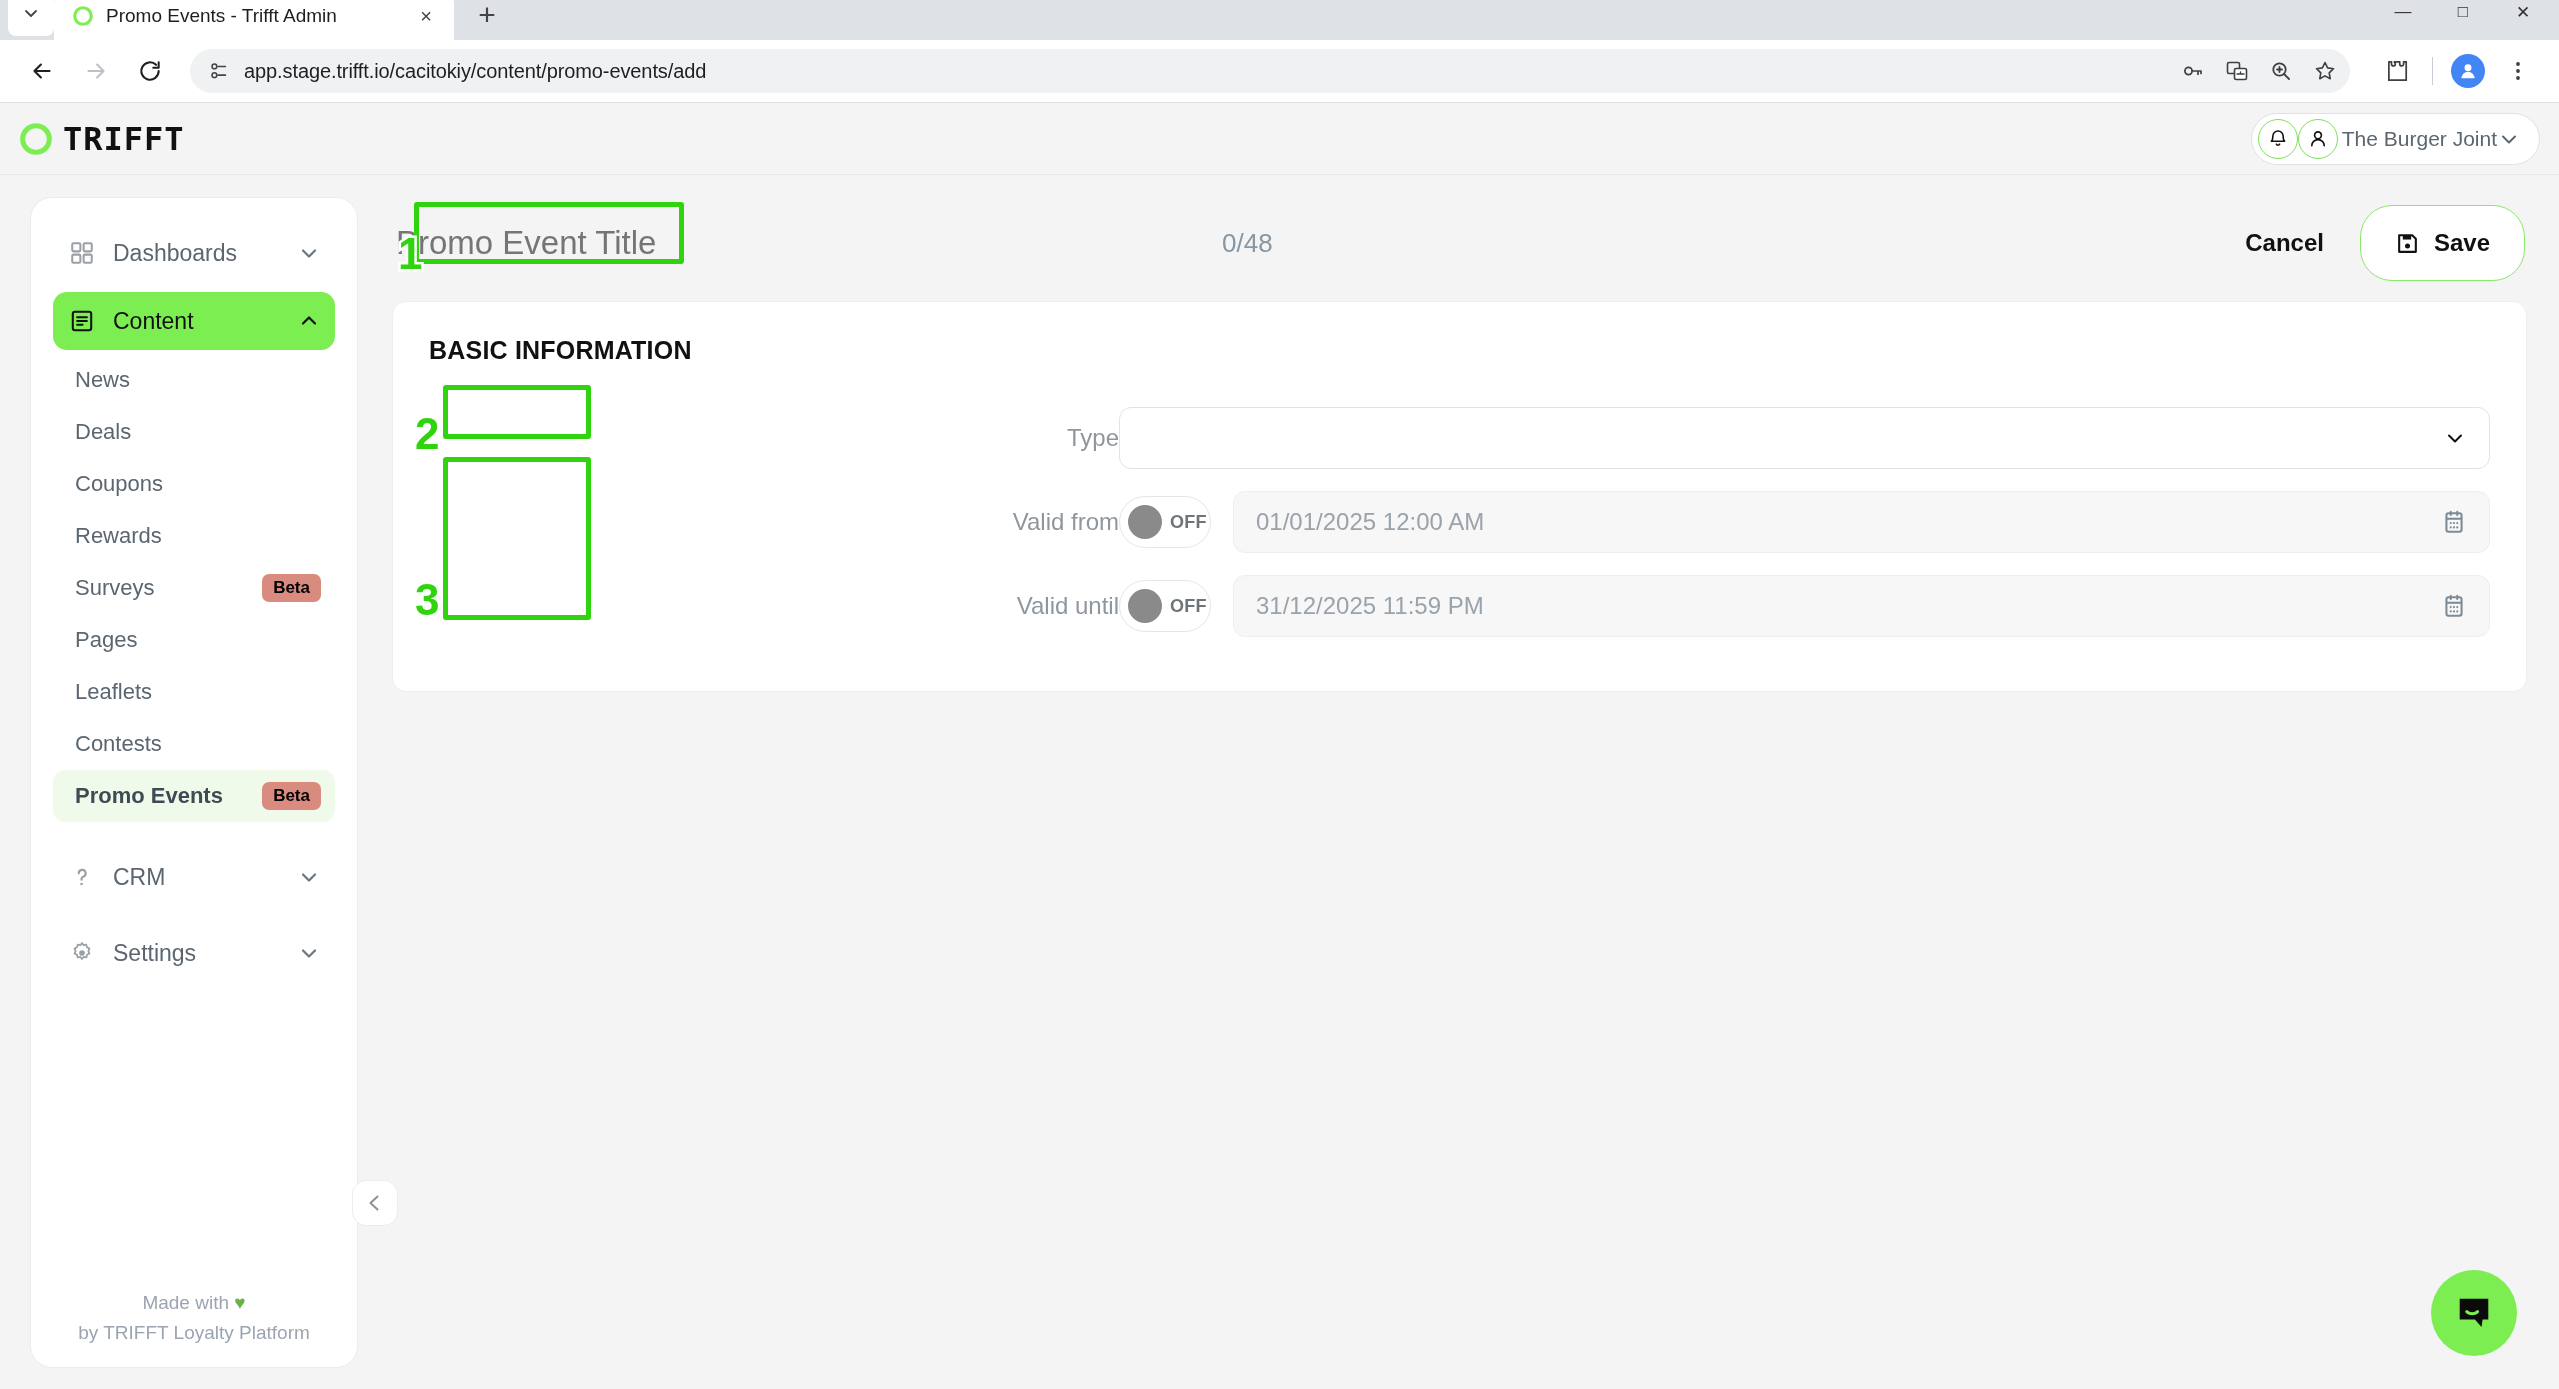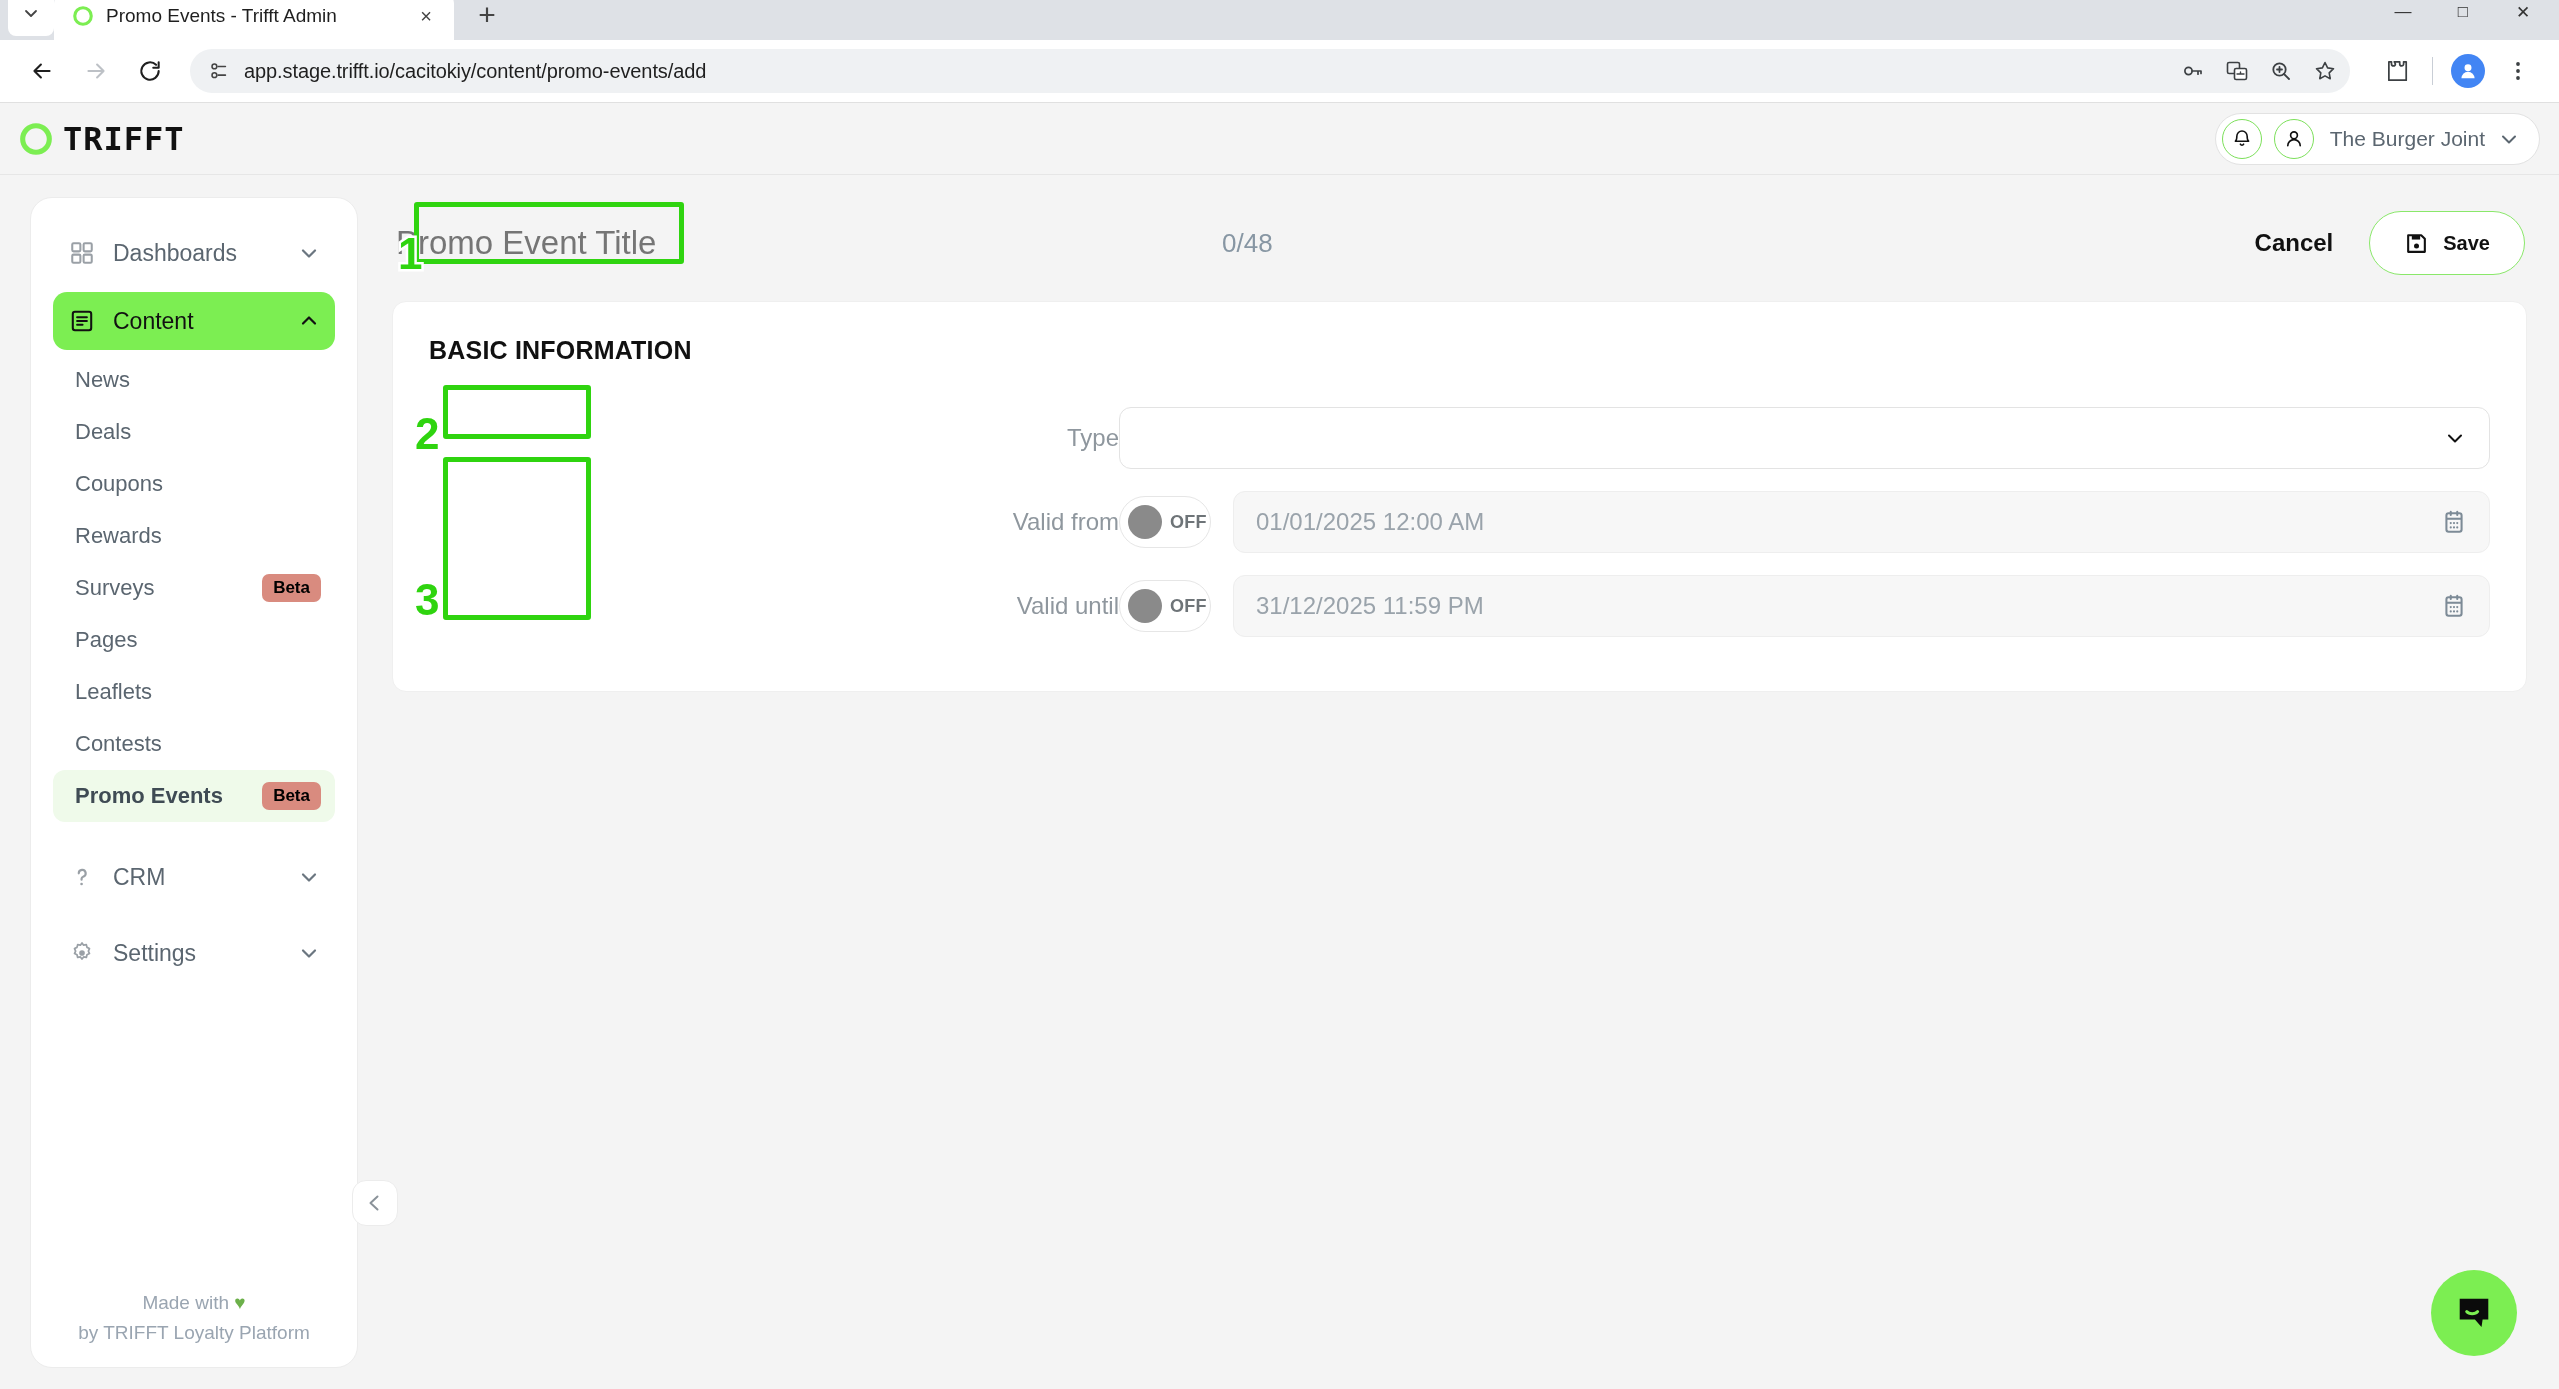--- a/index.html
+++ b/index.html
@@ -100,21 +100,21 @@
   }
   .logo { display: flex; align-items: center; gap: 10px; }
   .logo-text {
     font-family: "DejaVu Sans Mono", monospace;
     font-size: 32px; font-weight: 700; color: #111; letter-spacing: 1px;
   }
   .header-right { margin-left: auto; }
   .account-pill {
     height: 52px; border: 1px solid #e2e2e2; border-radius: 26px;
     background: #fff; display: flex; align-items: center;
-    gap: 12px; padding: 0 18px 0 6px;
+    padding: 0 18px 0 6px;
   }
   .circ-icon {
     width: 40px; height: 40px; border-radius: 50%;
     border: 1.6px solid #7ce05a; display: flex;
     align-items: center; justify-content: center; background: #fff;
   }
   .account-name { font-size: 21px; color: #5b6670; margin-left: 4px; }
   .chev { color: #5b6670; display: flex; align-items: center; }
 
   .app-body { flex: 1 1 auto; display: flex; min-height: 0; position: relative; }
@@ -176,23 +176,23 @@
   .page-head { height: 96px; display: flex; align-items: center; gap: 0; position: relative; }
   .title-input {
     font-size: 33px; color: #8f9499; background: transparent;
     border: none; outline: none; width: 520px; padding: 6px 4px;
     font-family: "Liberation Sans", sans-serif;
   }
   .char-counter { font-size: 26px; color: #8796a3; margin-left: 310px; }
   .head-actions { margin-left: auto; display: flex; align-items: center; gap: 36px; }
   .btn-cancel { font-size: 24px; font-weight: 700; color: #111; background: none; border: none; }
   .btn-save {
-    height: 64px; border-radius: 32px; border: 1.5px solid #8ae86a;
+    height: 76px; border-radius: 32px; border: 1.5px solid #8ae86a;
     background: #fff; display: flex; align-items: center; gap: 14px;
-    padding: 0 34px; font-size: 20px; font-weight: 700; color: #111;
+    padding: 0 34px; font-size: 24px; font-weight: 700; color: #111;
   }
 
   .card {
     background: #fff; border: 1px solid #efefef; border-radius: 14px;
     margin-top: 10px; padding: 34px 36px 40px 36px;
     width: 2135px;
   }
   .card-title {
     font-size: 25px; font-weight: 700; color: #111;
     letter-spacing: 0.2px; margin-bottom: 34px;

